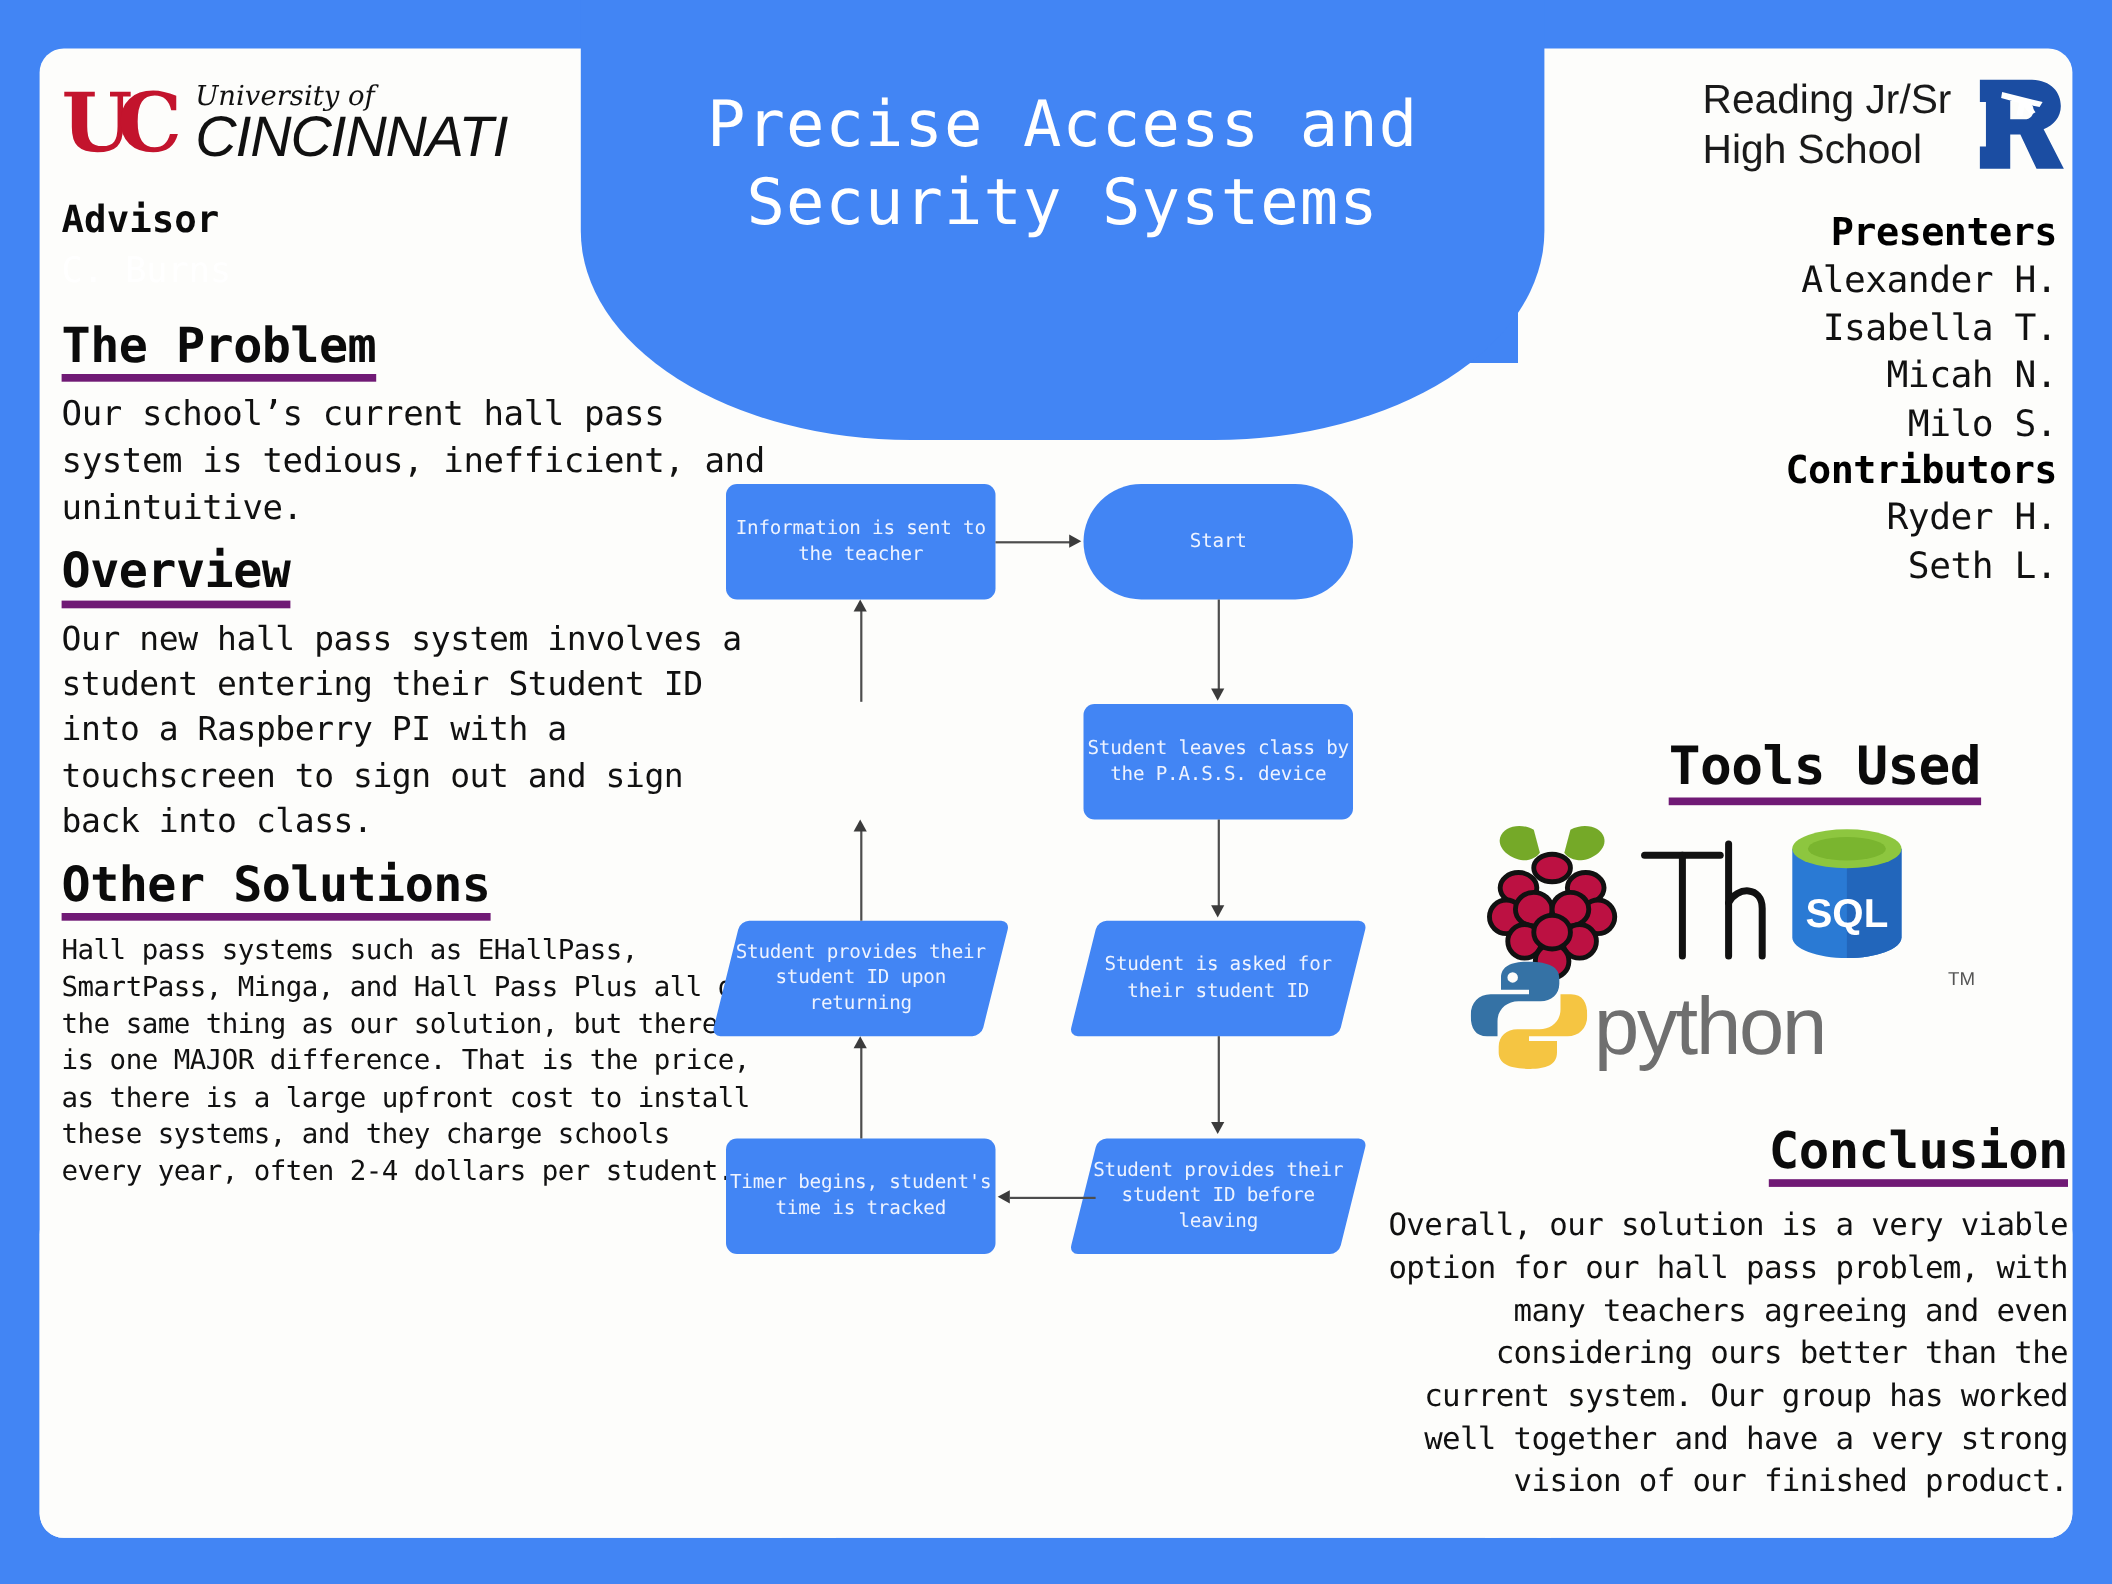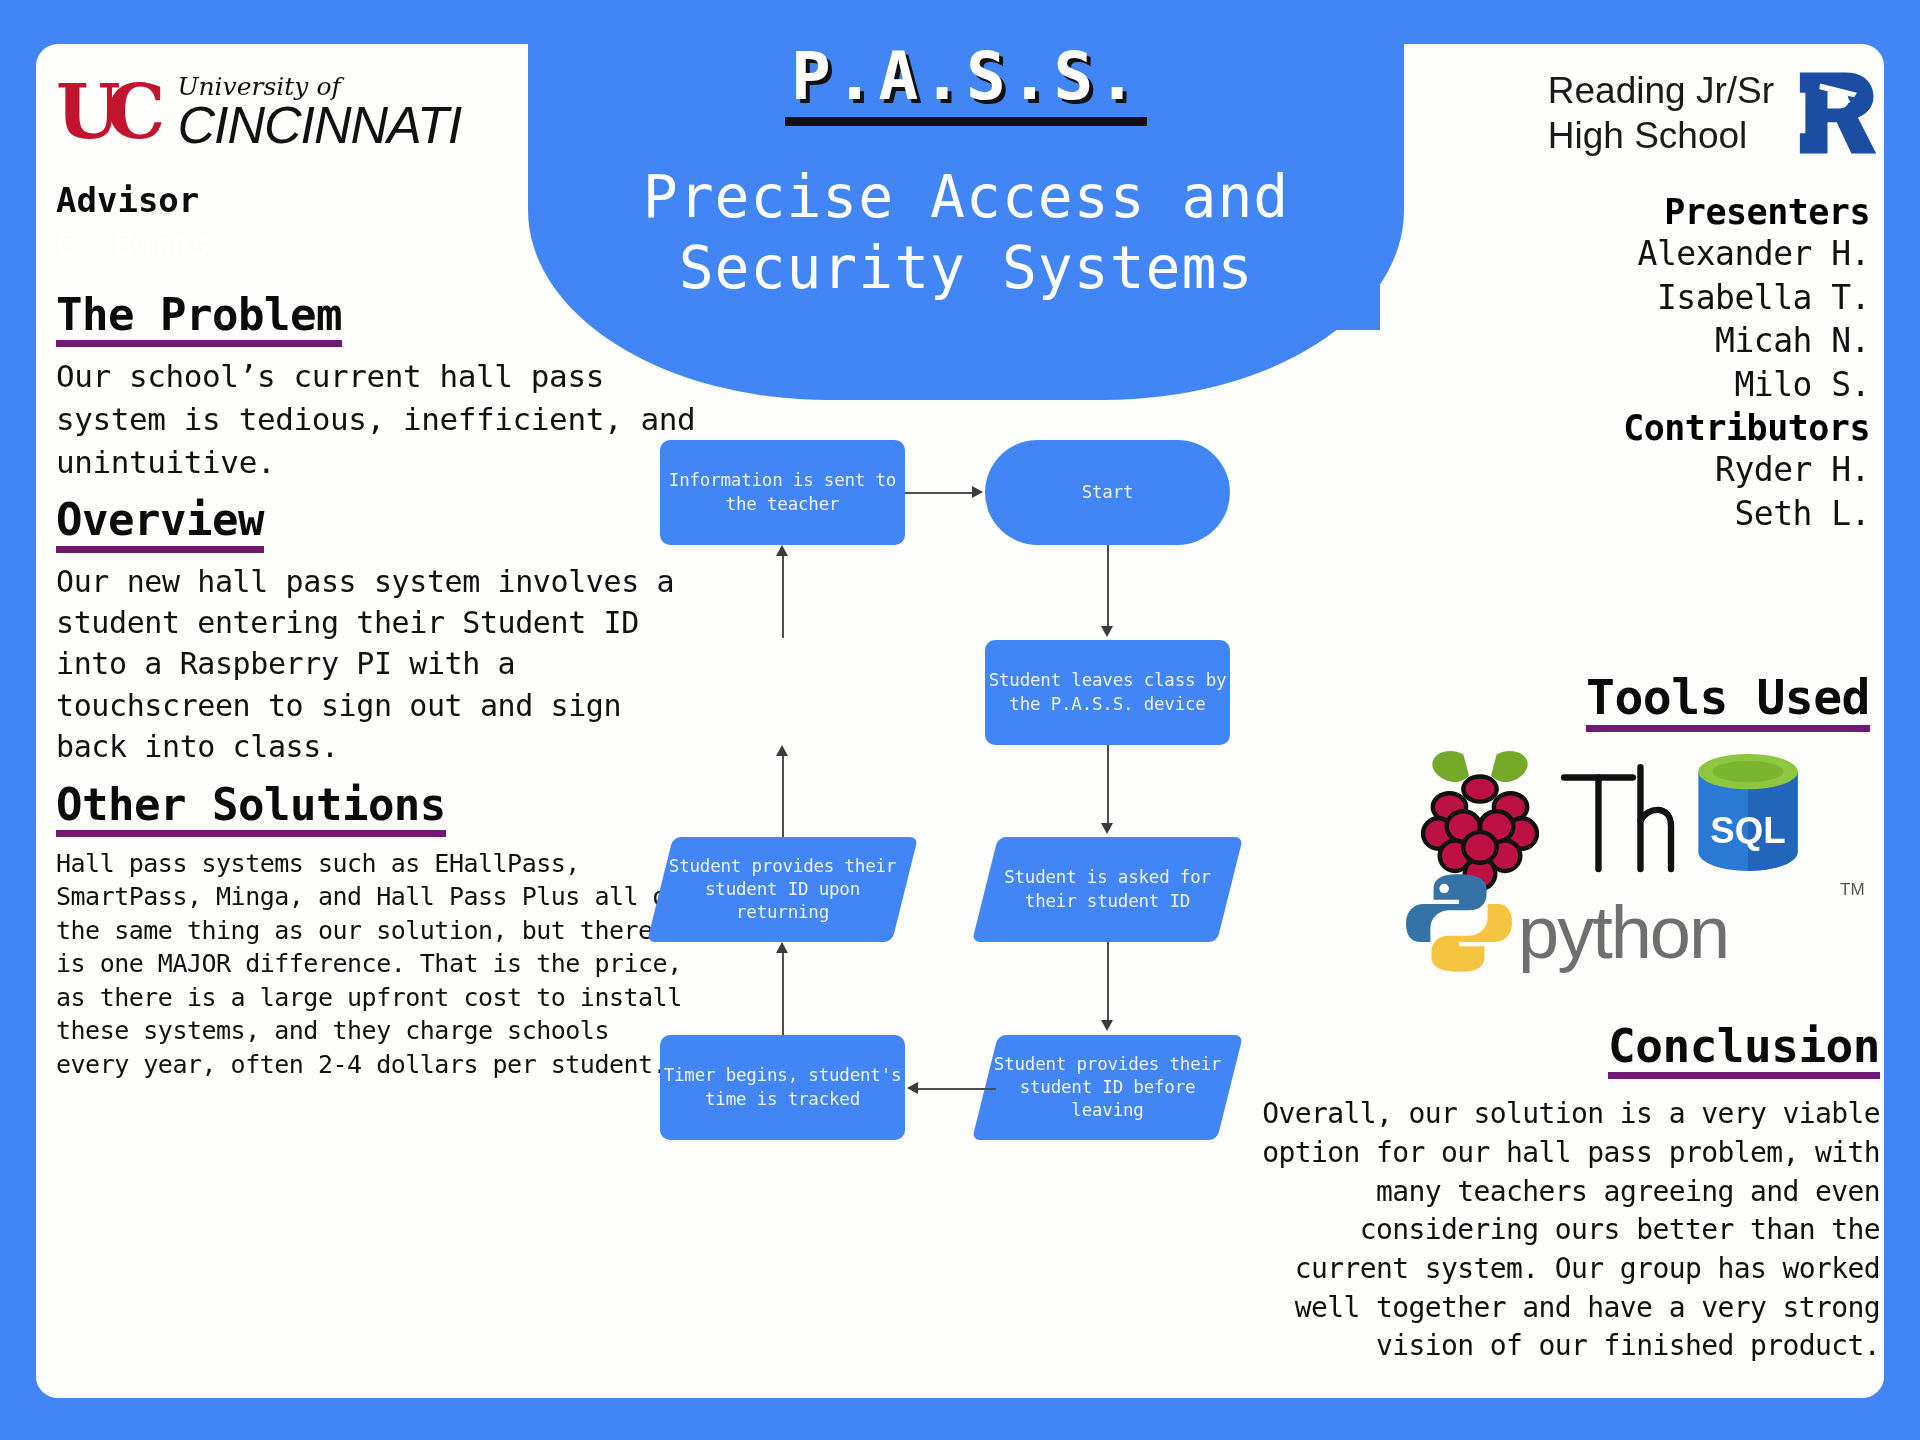--- a/index.html
+++ b/index.html
@@ -115,21 +115,21 @@
   #rjhs-mark {
     width: 94px; height: 92px; position: relative; flex: none;
   }
   #right-col {
     position: absolute; left: 1400px; top: 192px; width: 470px;
     text-align: right; z-index: 8;
   }
   .people-head { font-size: 35px; font-weight:700; color:#000000; letter-spacing:-0.5px;}
   .people-name { font-size: 33px; color:#111; line-height:1.32; letter-spacing:-0.5px;}
 
-  #tools-block { position:absolute; left:1400px; top:670px; width:470px; text-align:right; z-index:8;}
+  #tools-block { position:absolute; left:1331px; top:670px; width:470px; text-align:right; z-index:8;}
   #tools-head { font-size: 48px; }
   #tools-logos { margin-top: 10px; height: 245px; position: relative; }
 
   #conclusion-block { position:absolute; left:1230px; top:1020px; width:650px; text-align:right; z-index:8;}
   #conclusion-head { font-size: 46px; }
   #conclusion-text { font-size: 28px; line-height:1.38; margin-top:16px; text-align:right; letter-spacing:-0.6px;}
 
   
   #flow { position:absolute; left:660px; top:440px; width:620px; height:740px; z-index:8; }
   .node {
@@ -180,21 +180,20 @@
 
   <div id="uc-logo">
     <span id="uc-mark">UC</span>
     <span id="uc-words">
       <span id="uc-univ">University of</span>
       <span id="uc-cinci">CINCINNATI</span>
     </span>
   </div>
 
   <div id="title-banner">
-    <div id="acronym">P.A.S.S.</div>
     <div id="subtitle-1">Precise Access and</div>
     <div id="subtitle-2">Security Systems</div>
   </div>
 
   <div id="rjhs-logo">
     <div id="rjhs-words">
       <div>Reading Jr/Sr</div>
       <div>High School</div>
     </div>
     <div id="rjhs-mark">

